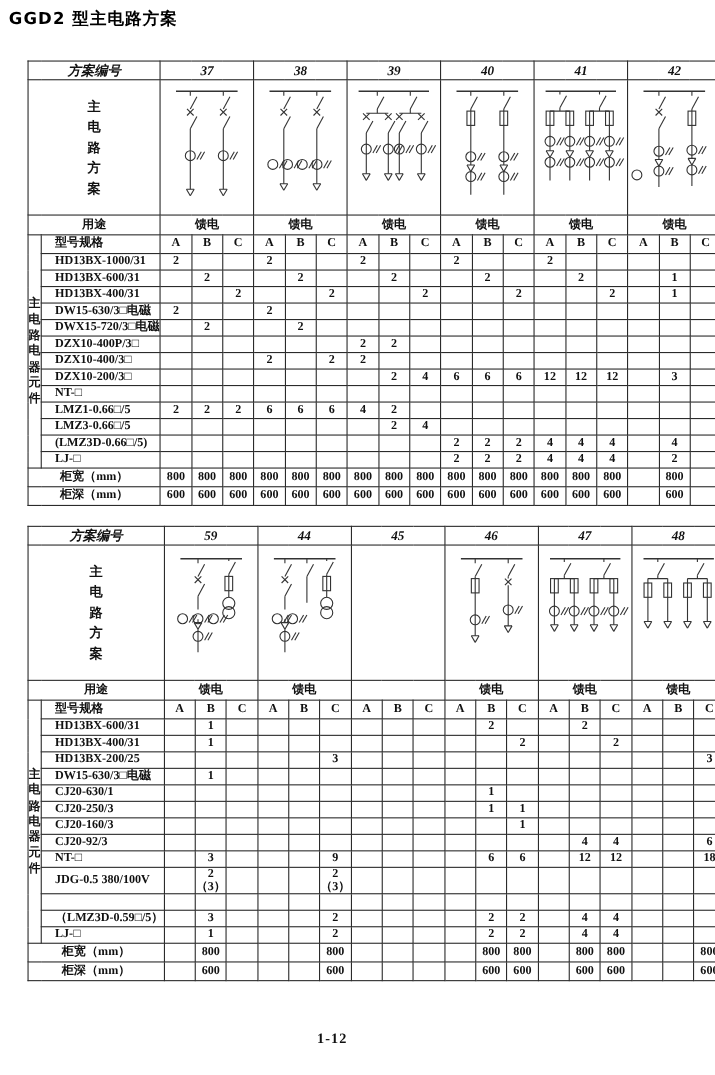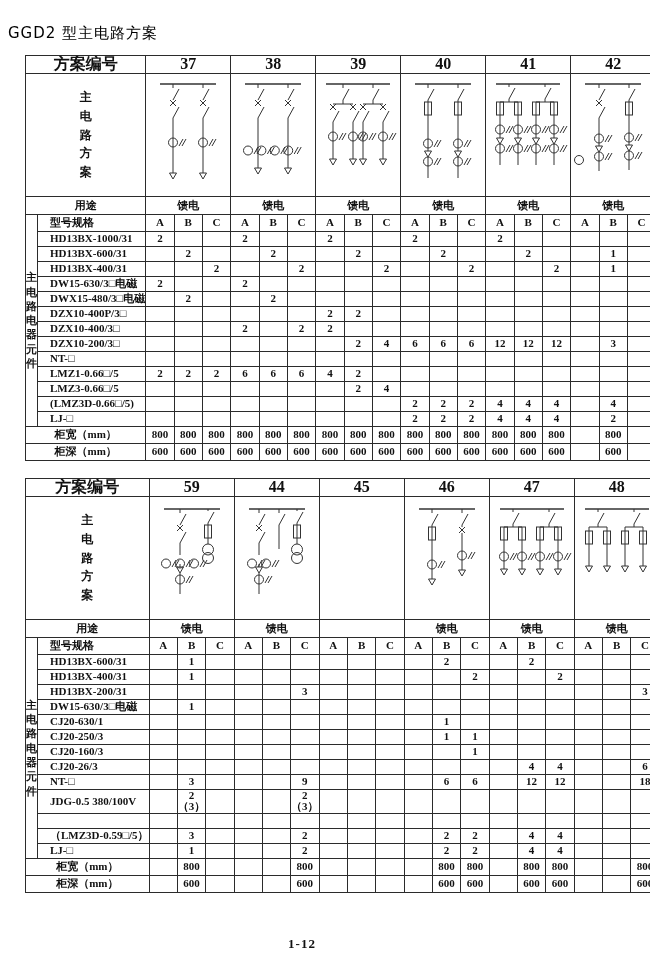--- a/index.html
+++ b/index.html
@@ -1,25 +1,25 @@
 <!DOCTYPE html>
 <html><head>
 <meta charset="utf-8">
 <style>
   html,body{margin:0;padding:0;background:#fff;}
   body{width:650px;height:977px;position:relative;font-family:"Liberation Serif",serif;color:#111;}
-  .title{position:absolute;left:8px;top:8px;font-family:"DejaVu Sans",sans-serif;font-weight:normal;font-size:15px;letter-spacing:1px;color:#000;margin-top:16px;}
+  .title{position:absolute;left:8px;top:8px;font-family:"DejaVu Sans",sans-serif;font-weight:bold;font-size:15px;letter-spacing:1px;color:#000;}
   .tblwrap{position:absolute;left:25px;}
   .tbl1{top:55px;}
   .tbl2{top:478px;}
   table{border-collapse:collapse;table-layout:fixed;}
   td{border:1px solid #2b2b2b;padding:0;text-align:center;vertical-align:middle;
      font-family:"Liberation Serif",serif;font-size:11px;font-weight:bold;color:#111;
      line-height:1.05;overflow:hidden;}
-  .r-head td{height:16px;font-size:16px;}
+  .r-head td{height:16px;font-size:12px;font-style:italic;}
   .r-diag td{height:122px;}
   .r-use td{height:17px;}
   .r-spec td{height:16px;}
   .r-comp td{height:14px;}
   .r-wd td{height:16px;}
   td.model{text-align:left;padding-left:12px;white-space:nowrap;}
   td.strip{width:15px;font-size:11px;line-height:1.3;white-space:pre-line;padding:0;}
   td.vlabel{font-size:12px;line-height:1.55;white-space:pre-line;}
   td.diagcell{vertical-align:top;}
   svg{display:block;margin:0 auto;}
@@ -480,21 +480,21 @@
           <td></td>
           <td></td>
           <td></td>
           <td></td>
           <td></td>
           <td></td>
           <td></td>
           <td></td>
         </tr>
         <tr class="r-comp">
-          <td class="model">DWX15-480/3□电磁</td>
+          <td class="model">DWX15-720/3□电磁</td>
           <td></td>
           <td>2</td>
           <td></td>
           <td></td>
           <td>2</td>
           <td></td>
           <td></td>
           <td></td>
           <td></td>
           <td></td>
@@ -1045,21 +1045,21 @@
           <td></td>
           <td>2</td>
           <td></td>
           <td></td>
           <td>2</td>
           <td></td>
           <td></td>
           <td></td>
         </tr>
         <tr class="r-comp">
-          <td class="model">HD13BX-200/31</td>
+          <td class="model">HD13BX-200/25</td>
           <td></td>
           <td></td>
           <td></td>
           <td></td>
           <td></td>
           <td>3</td>
           <td></td>
           <td></td>
           <td></td>
           <td></td>
@@ -1150,21 +1150,21 @@
           <td></td>
           <td>1</td>
           <td></td>
           <td></td>
           <td></td>
           <td></td>
           <td></td>
           <td></td>
         </tr>
         <tr class="r-comp">
-          <td class="model">CJ20-26/3</td>
+          <td class="model">CJ20-92/3</td>
           <td></td>
           <td></td>
           <td></td>
           <td></td>
           <td></td>
           <td></td>
           <td></td>
           <td></td>
           <td></td>
           <td></td>

